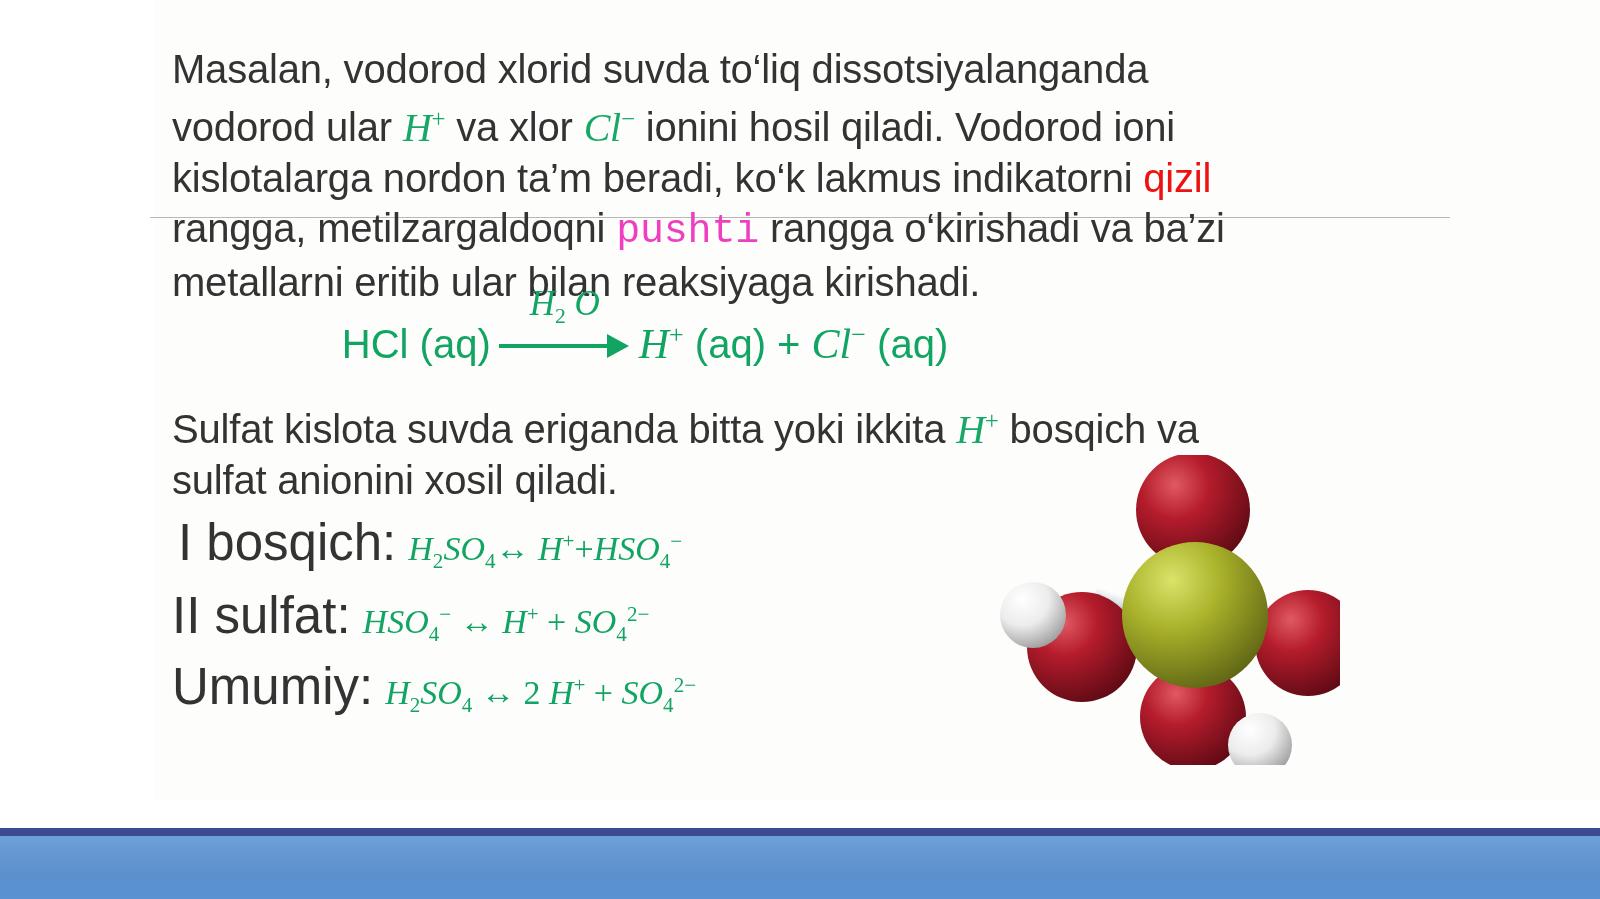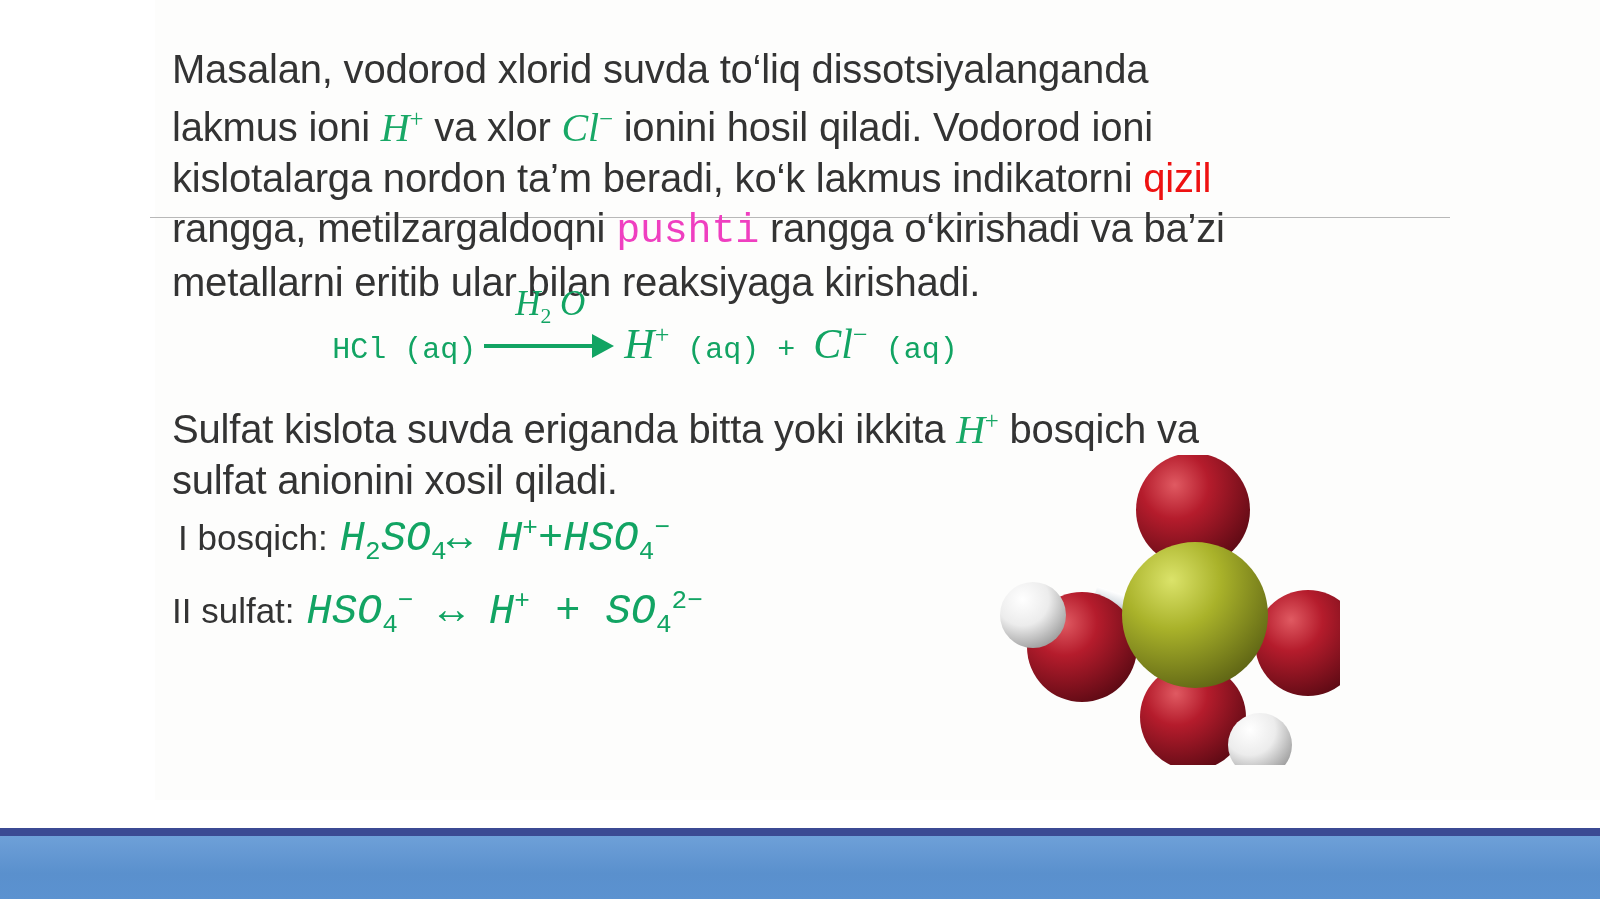--- a/index.html
+++ b/index.html
@@ -80,22 +80,22 @@
     position: absolute;
     left: 0;
     top: 318px;
     width: 1290px;
     text-align: center;
     color: #12a463;
     font-size: 42px;
     white-space: nowrap;
   }
   #reaction-row .plain {
-    font-family: Liberation Mono, monospace;
-    font-size: 30px;
+    font-family: Liberation Sans, sans-serif;
+    font-size: 40px;
     color: #12a463;
   }
   #reaction-row .ital {
     font-family: "Liberation Serif", serif;
     font-style: italic;
     font-size: 42px;
     color: #12a463;
   }
   .arrow-wrap {
     display: inline-block;
@@ -137,27 +137,27 @@
 
   
   .eq-line {
     position: absolute;
     white-space: nowrap;
     color: #333333;
     font-size: 40px;
   }
   .eq-label {
     font-family: "Liberation Sans", sans-serif;
-    font-size: 35px;
+    font-size: 51px;
     color: #333333;
   }
   .eq-body {
-    font-family: Liberation Mono, monospace;
-    font-style: italic;
-    font-size: 42px;
+    font-family: Liberation Serif, serif;
+    font-style: italic;
+    font-size: 34px;
     color: #12a463;
     margin-left: 12px;
   }
   .eq-body .op { font-style: normal; }
   #eq-1 { left: 178px; top: 513px; }
   #eq-2 { left: 172px; top: 586px; }
   #eq-3 { left: 172px; top: 657px; }
 
   
   #molecule {
@@ -192,21 +192,21 @@
 <div id="slide">
 
   <div id="content-panel"></div>
   <div id="decor-rule"></div>
 
   <div class="para" id="para-1">
     <span class="ln">
       <span>Masalan, vodorod xlorid suvda to‘liq dissotsiyalanganda</span>
     </span>
     <span class="ln">
-      <span>lakmus ioni </span><span class="mono-green"><span>H</span><span class="sup">+</span></span><span> va xlor </span><span class="mono-green"><span>Cl</span><span class="sup">−</span></span><span> ionini hosil qiladi. Vodorod ioni</span>
+      <span>vodorod ular </span><span class="mono-green"><span>H</span><span class="sup">+</span></span><span> va xlor </span><span class="mono-green"><span>Cl</span><span class="sup">−</span></span><span> ionini hosil qiladi. Vodorod ioni</span>
     </span>
     <span class="ln">
       <span>kislotalarga nordon ta’m beradi, ko‘k lakmus indikatorni </span><span class="red-word">qizil</span>
     </span>
     <span class="ln">
       <span>rangga, metilzargaldoqni </span><span class="pink-word">pushti</span><span> rangga o‘kirishadi va ba’zi</span>
     </span>
     <span class="ln">
       <span>metallarni eritib ular bilan reaksiyaga kirishadi.</span>
     </span>
@@ -230,20 +230,23 @@
   </div>
 
   <div class="eq-line" id="eq-1">
     <span class="eq-label">I bosqich:</span><span class="eq-body"><span>H</span><span class="sub">2</span><span>SO</span><span class="sub">4</span><span class="op">↔</span>&nbsp;<span>H</span><span class="sup">+</span><span class="op">+</span><span>HSO</span><span class="sub">4</span><span class="sup">−</span></span>
   </div>
 
   <div class="eq-line" id="eq-2">
     <span class="eq-label">II sulfat:</span><span class="eq-body"><span>HSO</span><span class="sub">4</span><span class="sup">−</span>&nbsp;<span class="op">↔</span>&nbsp;<span>H</span><span class="sup">+</span><span class="op"> + </span><span>SO</span><span class="sub">4</span><span class="sup">2−</span></span>
   </div>
 
+  <div class="eq-line" id="eq-3">
+    <span class="eq-label">Umumiy:</span><span class="eq-body"><span>H</span><span class="sub">2</span><span>SO</span><span class="sub">4</span>&nbsp;<span class="op">↔</span>&nbsp;<span class="op">2 </span><span>H</span><span class="sup">+</span><span class="op"> + </span><span>SO</span><span class="sub">4</span><span class="sup">2−</span></span>
+  </div>
 
   <div id="molecule">
     <svg width="390" height="310" viewBox="0 0 390 310" xmlns="http://www.w3.org/2000/svg">
       <defs>
         <radialGradient id="gO" cx="34%" cy="28%" r="78%">
           <stop offset="0%" stop-color="#e05a62"></stop>
           <stop offset="38%" stop-color="#b51c2c"></stop>
           <stop offset="100%" stop-color="#5d0a14"></stop>
         </radialGradient>
         <radialGradient id="gS" cx="34%" cy="26%" r="80%">

